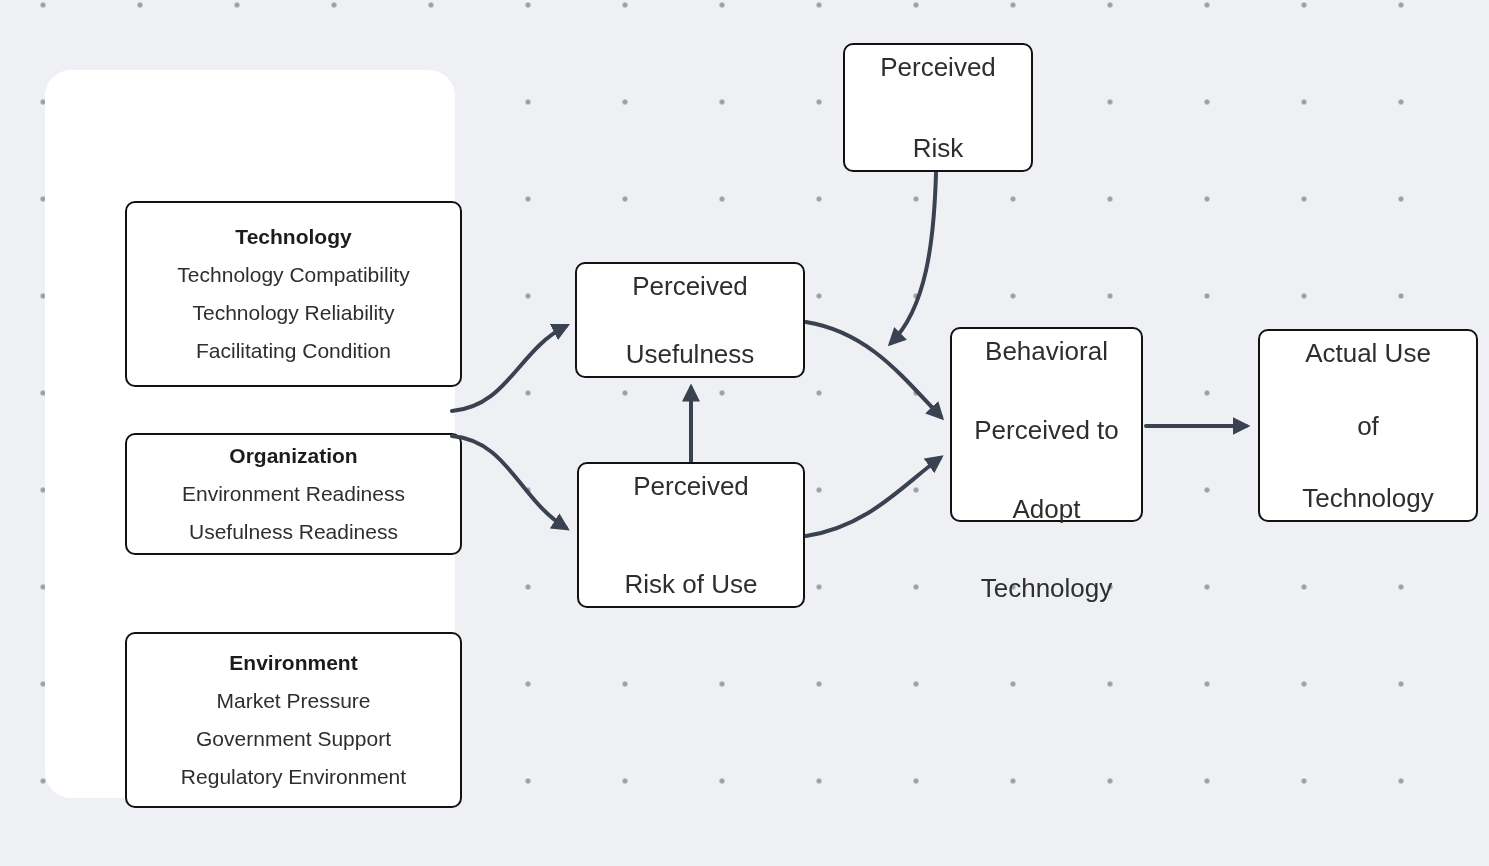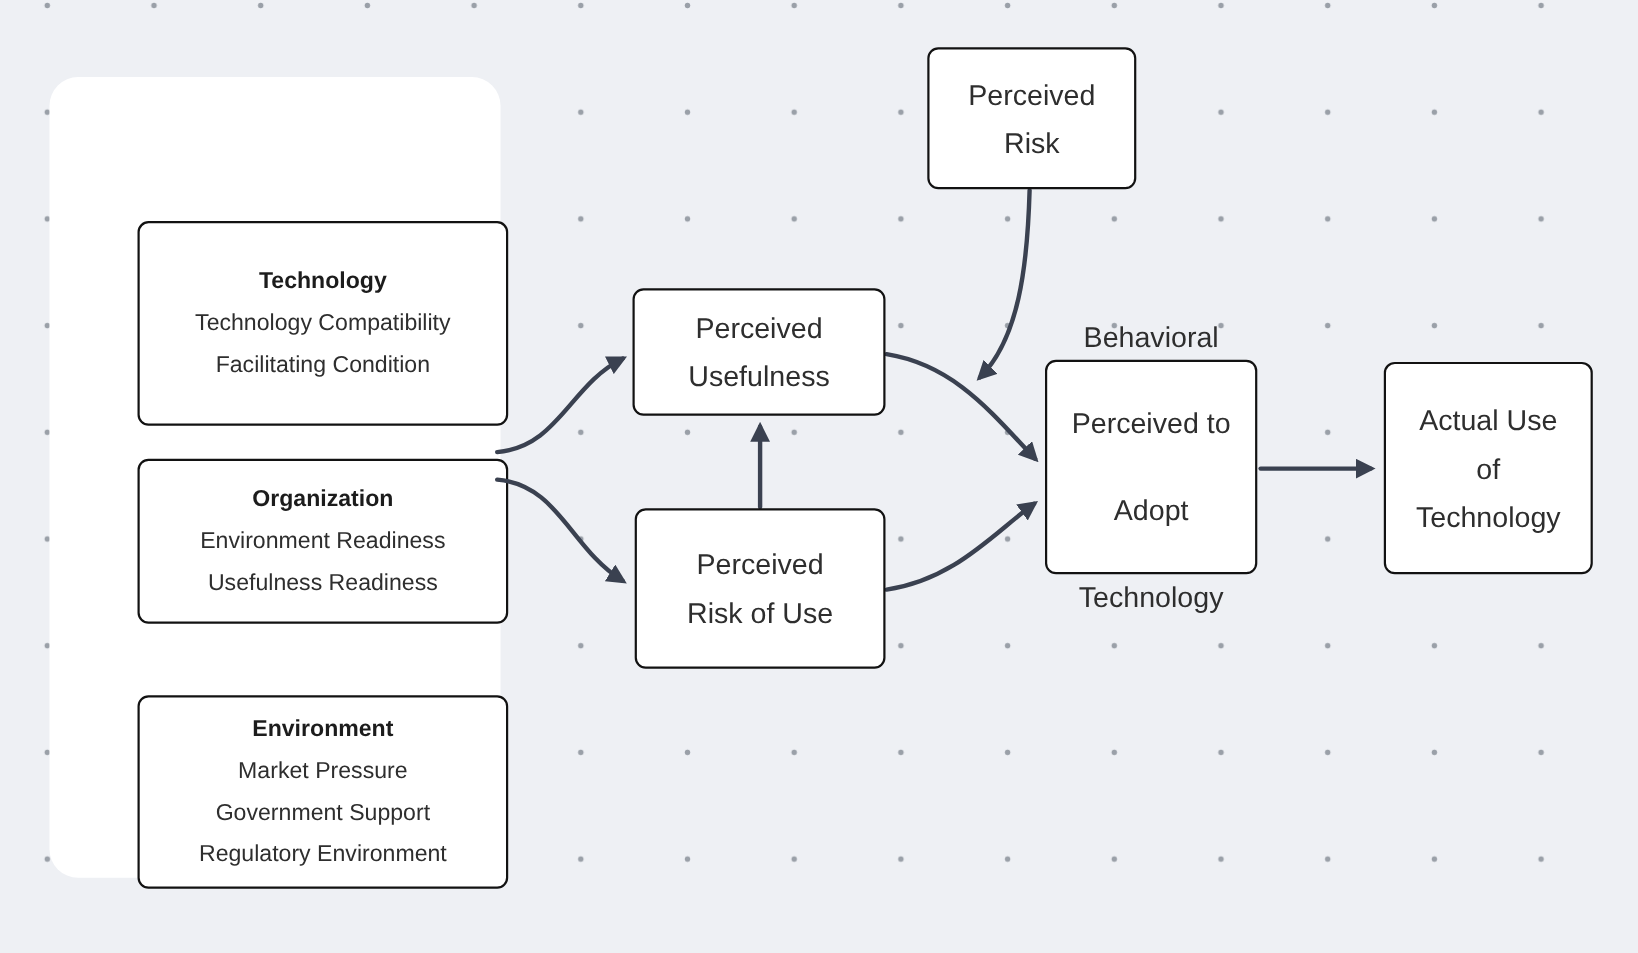--- a/index.html
+++ b/index.html
@@ -48,42 +48,42 @@
     text-align: center;
     color: var(--text);
     font-size: 21px;
     line-height: 38px;
   }
   .group-box .group-title {
     font-weight: bold;
     color: #1c1c1c;
   }
   #group-technology   { top: 131px; height: 186px; }
-  #group-organization { top: 347px; height: 150px; }
+  #group-organization { top: 363px; height: 122px; }
   #group-environment  { top: 562px; height: 176px; }
 
   .node {
     position: absolute;
     background: var(--node-fill);
     border: 2.5px solid var(--node-border);
     border-radius: 10px;
     display: flex;
     flex-direction: column;
     align-items: center;
-    justify-content: center;
+    justify-content: space-between;
     text-align: center;
     color: var(--text);
     font-size: 26px;
     line-height: 44px;
   }
   #node-perceived-risk        { left: 843px;  top: 43px;  width: 190px; height: 129px; }
   #node-perceived-usefulness  { left: 575px;  top: 262px; width: 230px; height: 116px; }
   #node-perceived-ease-of-use { left: 577px;  top: 462px; width: 228px; height: 146px; }
   #node-behavioral-intention  { left: 950px;  top: 327px; width: 193px; height: 195px; gap: 35px; }
-  #node-actual-use            { left: 1258px; top: 329px; width: 190px; height: 193px; }
+  #node-actual-use            { left: 1258px; top: 329px; width: 220px; height: 193px; }
 
   svg.edges {
     position: absolute;
     left: 0; top: 0;
     width: 1489px; height: 866px;
     pointer-events: none;
   }
   svg.edges path.edge {
     fill: none;
     stroke: var(--arrow);
@@ -95,20 +95,21 @@
 </head>
 <body>
 
 <div class="stage">
 
   <div class="panel">
 
     <div class="group-box" id="group-technology">
       <div class="group-title">Technology</div>
       <div>Technology Compatibility</div>
+      <div>Technology Reliability</div>
       <div>Facilitating Condition</div>
     </div>
 
     <div class="group-box" id="group-organization">
       <div class="group-title">Organization</div>
       <div>Environment Readiness</div>
       <div>Usefulness Readiness</div>
     </div>
 
     <div class="group-box" id="group-environment">

